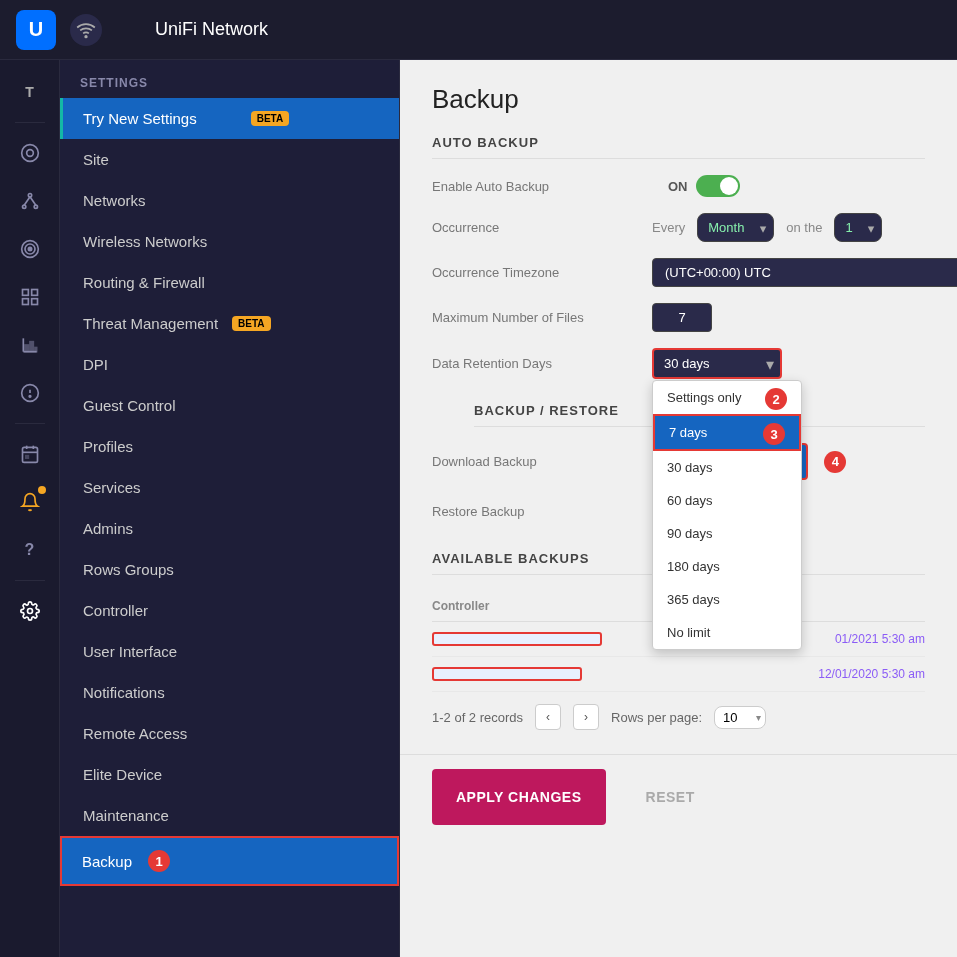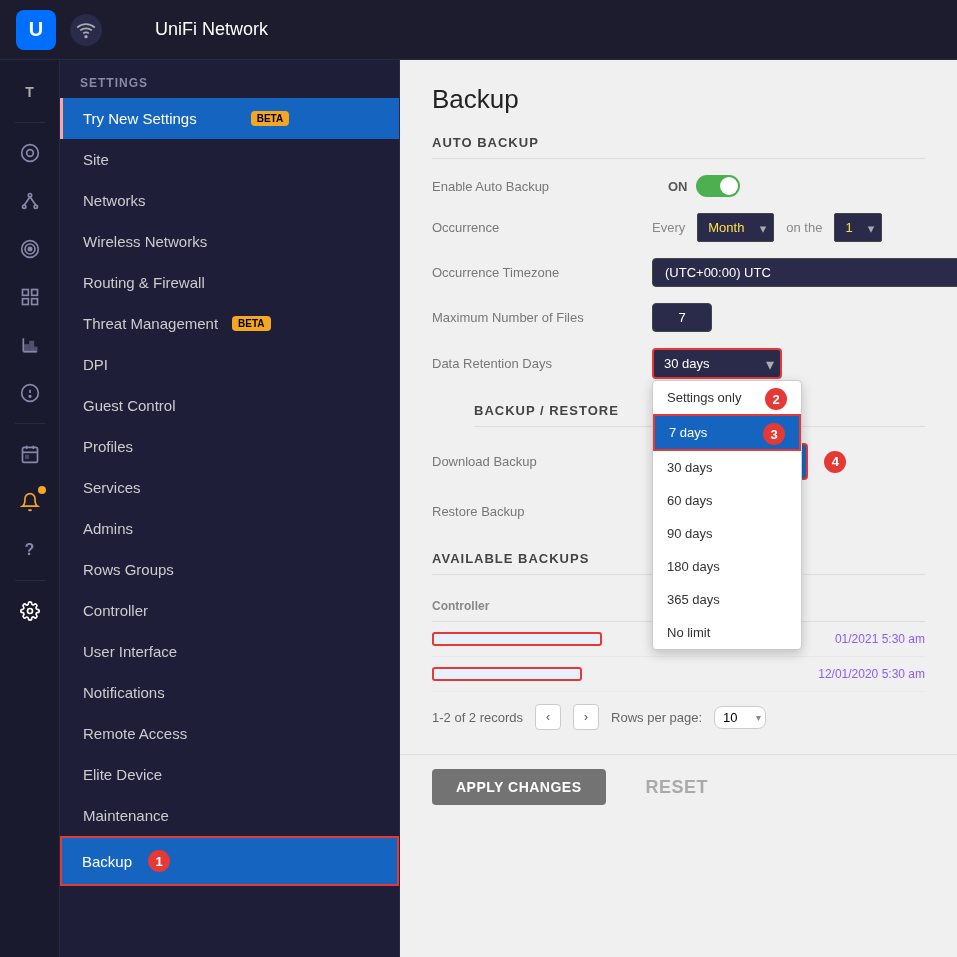--- a/index.html
+++ b/index.html
@@ -97,21 +97,21 @@
       font-size: 15px;
       color: #ccc;
       display: flex;
       align-items: center;
       gap: 8px;
       border-left: 3px solid transparent;
     }
     .sidebar-item.active {
       background: #1565c0;
       color: #fff;
-      border-left: 3px solid #fca5a5;
+      border-left: 3px solid #14b8a6;
       gap: 48px;
     }
     .sidebar-item.active-sub {
       background: #1976d2;
       color: #fff;
     }
     .badge {
       background: #f5a623;
       color: #000;
       font-size: 10px;
@@ -184,23 +184,23 @@
     .toggle::after {
       content: '';
       width: 18px; height: 18px;
       background: #fff;
       border-radius: 50%;
       position: absolute;
       top: 2px; right: 2px;
     }
     .select-box {
       background: #2a2a4a;
-      color: #fde047;
+      color: #86efac;
       border: 1px solid #444;
-      border-radius: 2px;
+      border-radius: 8px;
       padding: 6px 28px 6px 10px;
       font-size: 13px;
       appearance: none;
       cursor: pointer;
       position: relative;
     }
     .select-wrapper {
       position: relative;
       display: inline-block;
     }
@@ -382,35 +382,35 @@
     
     .action-bar {
       background: #f0f0f0;
       border-top: 1px solid #ddd;
       padding: 14px 32px;
       display: flex;
       gap: 12px;
       align-items: center;
     }
     .apply-btn {
-      background: #737373;
+      background: #be185d;
       color: #fff;
       border: none;
       border-radius: 4px;
-      padding: 10px 24px;
+      padding: 20px 24px;
       font-size: 14px;
       font-weight: 700;
       cursor: pointer;
       letter-spacing: 0.5px;
     }
     .reset-btn {
       background: transparent;
       color: #aaa;
       border: none;
-      font-size: 18px;
+      font-size: 14px;
       font-weight: 600;
       cursor: pointer;
       letter-spacing: 0.5px;
       padding-left: 28px;
     }
 
     
     .num-badge {
       display: inline-flex;
       align-items: center;

